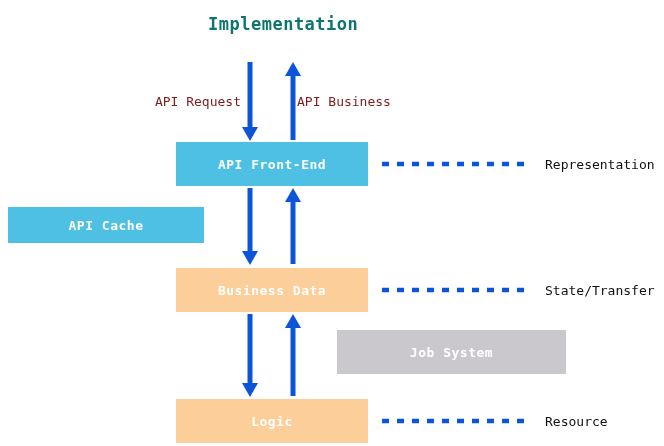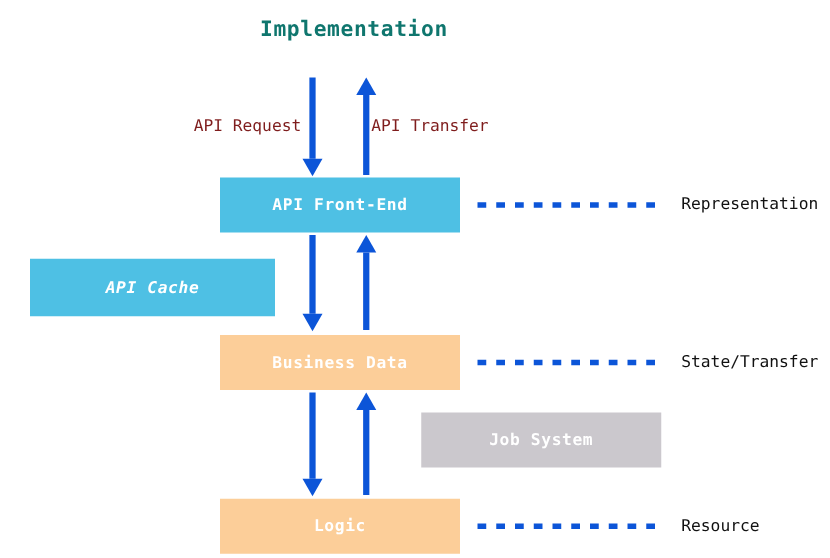--- a/index.html
+++ b/index.html
@@ -37,24 +37,24 @@
     color: #ffffff;
     font-size: 13px;
     font-weight: bold;
     letter-spacing: 0.5px;
     white-space: nowrap;
   }
   .box.blue   { background: var(--blue-box, #4EC0E4); }
   .box.orange { background: var(--orange-box, #FCCE99); }
   .box.gray   { background: var(--gray-box, #CBC8CD); }
   .box.api-front-end  { left: 176px; top: 142px; width: 192px; height: 44px; }
-  .box.api-cache      { left: 24px;   top: 207px; width: 196px; height: 46px; font-style: italic; }
+  .box.api-cache      { left: 8px;   top: 207px; width: 196px; height: 36px; }
   .box.business-logic { left: 176px; top: 268px; width: 192px; height: 44px; }
   .box.data-cache     { left: 8px;   top: 331px; width: 196px; height: 44px; }
-  .box.job-system     { left: 337px; top: 330px; width: 192px; height: 44px; }
+  .box.job-system     { left: 337px; top: 330px; width: 229px; height: 44px; }
   .box.data-box       { left: 176px; top: 399px; width: 192px; height: 44px; }
   .layer-label {
     position: absolute;
     left: 545px;
     transform: translateY(-50%);
     font-size: 13px;
     color: #111111;
     white-space: nowrap;
   }
   .layer-label.l1 { top: 164px; }
@@ -75,21 +75,21 @@
   }
 </style>
 </head>
 <body>
 
 <div class="canvas">
 
   <div class="title">Implementation</div>
 
   <div class="io-label request">API Request</div>
-  <div class="io-label response">API Transfer</div>
+  <div class="io-label response">API Business</div>
 
   <svg class="overlay" viewBox="0 0 664 446">
 
     <g class="arrow">
       <line x1="250" y1="62" x2="250" y2="127"></line>
       <polygon points="242,127 258,127 250,141"></polygon>
     </g>
     <g class="arrow">
       <line x1="293" y1="140" x2="293" y2="76"></line>
       <polygon points="285,76 301,76 293,62"></polygon>

